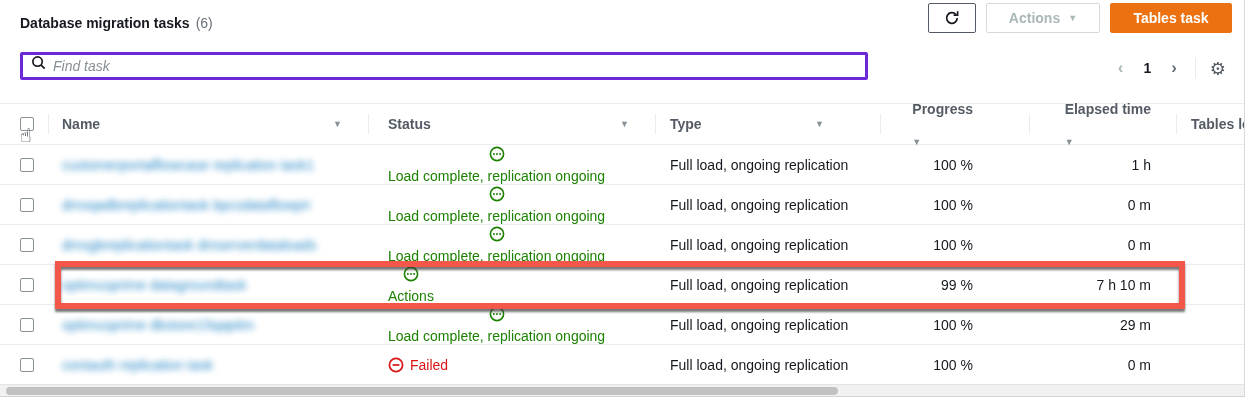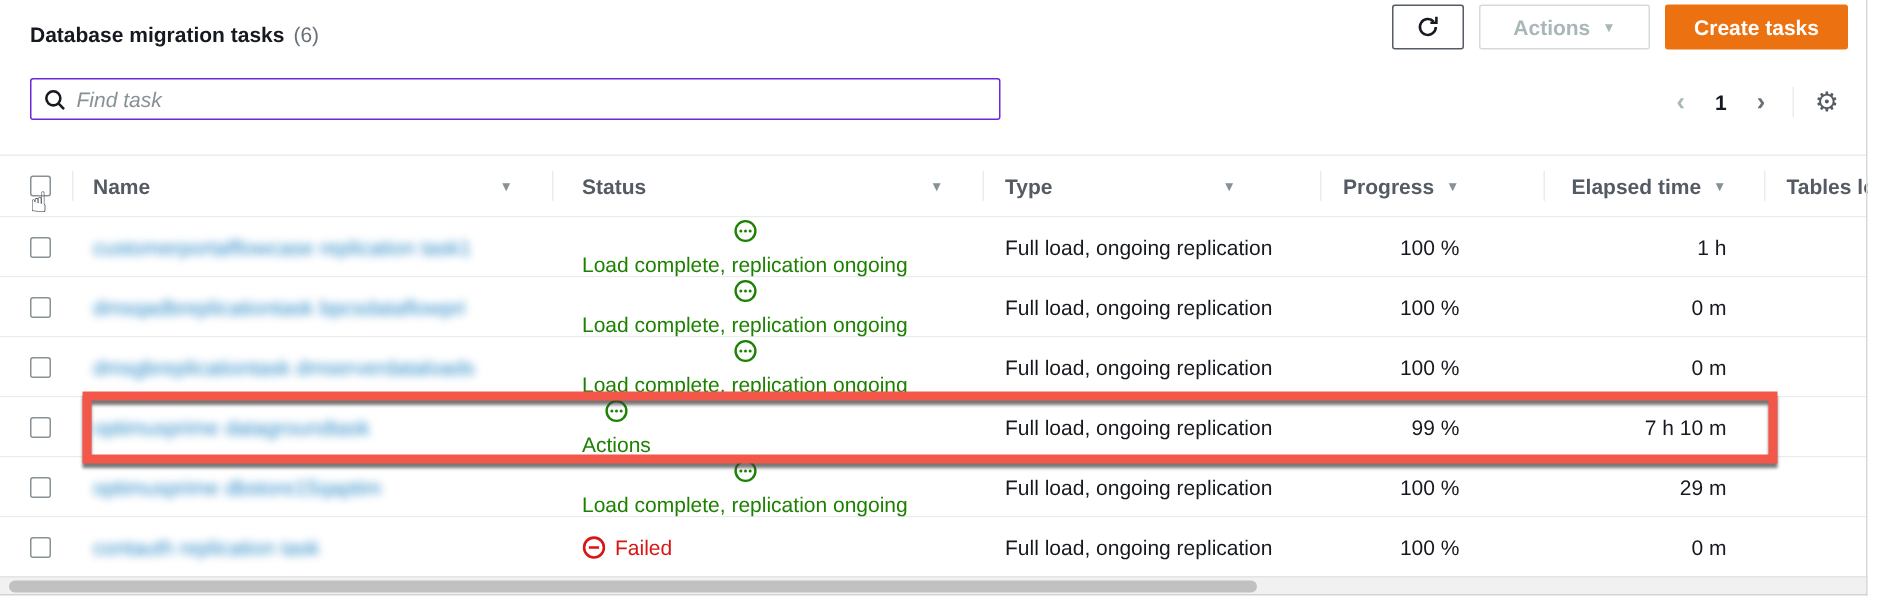--- a/index.html
+++ b/index.html
@@ -15,21 +15,21 @@
   .title-row .count { color:#687078; margin-left:6px; }
 
   .header-buttons { position:absolute; top:3px; right:23px; display:flex; gap:10px; align-items:center; }
   .btn { height:30px; border-radius:2px; font-size:14px; font-weight:bold; display:flex; align-items:center; justify-content:center; cursor:pointer; background:#fff; }
   .btn-refresh { width:48px; border:1px solid #545b64; }
   .btn-actions { width:114px; border:1px solid #d5dbdb; color:#aab7b8; gap:8px; }
   .btn-actions .caret { font-size:9px; color:#aab7b8; }
   .btn-create { width:122px; border:1px solid #ec7211; background:#ec7211; color:#fff; }
 
   
-  .search { position:absolute; left:20px; top:52px; width:647px; height:28px; border:1px solid #6d28d9; border-radius:2px; background:#fff; display:flex; align-items:center; padding:0 8px; gap:7px; }
+  .search { position:absolute; left:20px; top:52px; width:848px; height:28px; border:3px solid #6d28d9; border-radius:2px; background:#fff; display:flex; padding:0 8px; gap:7px; }
   .search input { flex:1; border:none; outline:none; font-size:14px; font-style:italic; color:#16191f; font-family:"Liberation Sans",sans-serif; background:transparent; }
   .search input::placeholder { color:#879196; font-style:italic; }
 
   .pagination { position:absolute; top:56px; right:25px; display:flex; align-items:center; height:24px; }
   .pg-prev, .pg-next { font-size:17px; font-weight:bold; padding:0 6px; cursor:pointer; line-height:22px; }
   .pg-prev { color:#aab7b8; }
   .pg-next { color:#687078; }
   .pg-num { font-size:14px; font-weight:bold; color:#16191f; padding:0 14px; cursor:pointer; }
   .pg-divider { width:1px; height:20px; background:#eaeded; margin:0 10px 0 12px; }
   .gear { font-size:18px; color:#545b64; cursor:pointer; padding:0 4px; font-family:"DejaVu Sans",sans-serif; }
@@ -44,21 +44,21 @@
   .c-status  { width:287px; padding-left:20px; }
   .c-type    { width:225px; padding-left:15px; }
   .c-progress{ width:113px; padding-right:20px; justify-content:flex-end; }
   .c-elapsed { width:147px; padding-right:25px; justify-content:flex-end;margin-left:36px; }
   .c-tables  { flex:1; padding-left:15px; overflow:hidden; white-space:nowrap; }
   .thead .cell { position:relative; }
   .thead .cell + .cell::before { content:""; position:absolute; left:0; top:10px; bottom:10px; width:1px; background:#eaeded; }
   .hcell-inner { display:flex; align-items:center; justify-content:space-between; width:100%; }
   .sort-arrow { font-size:9px; color:#879196; cursor:pointer; }
   .pad-r26 { padding-right:26px; } .pad-r56 { padding-right:56px; }
-  .hright { display:flex; align-items:center; gap:8px; }
+  .hright { display:flex; align-items:flex-start; gap:20px;flex-direction:column; }
 
   .checkbox { width:14px; height:14px; border:1px solid #879196; border-radius:2px; background:#fff; cursor:pointer; display:inline-block; }
 
   .blur-name { color:#0073bb; filter:blur(3px); opacity:0.85; white-space:nowrap; cursor:pointer; }
   .status { display:flex; align-items:center; gap:6px; white-space:nowrap; }
   .status.ok  { color:#1d8102;flex-direction:column; }
   .status.bad { color:#d91515; }
   .status svg { flex:none; }
   .type-text { color:#16191f; white-space:nowrap; }
 
@@ -88,21 +88,21 @@
             <path d="M13.2 8a5.3 5.3 0 1 1-1.4-3.6" fill="none" stroke="#16191f" stroke-width="1.7"></path>
             <path d="M13.6 1.2v4h-4" fill="none" stroke="#16191f" stroke-width="1.7"></path>
           </svg>
       </span>
     </div>
     <div class="btn btn-actions">
       <span>Actions</span>
       <span class="caret">▼</span>
     </div>
     <div class="btn btn-create">
-      <span>Create tasks</span>
+      <span>Tables task</span>
     </div>
   </div>
 
   <div class="search">
     <span style="display:flex;">
       <svg width="15" height="15" viewBox="0 0 16 16">
           <circle cx="7" cy="7" r="5" fill="none" stroke="#16191f" stroke-width="1.8"></circle>
           <line x1="10.8" y1="10.8" x2="14.6" y2="14.6" stroke="#16191f" stroke-width="1.8"></line>
         </svg>
     </span>

